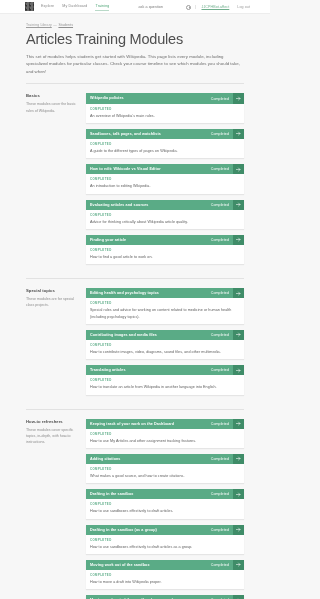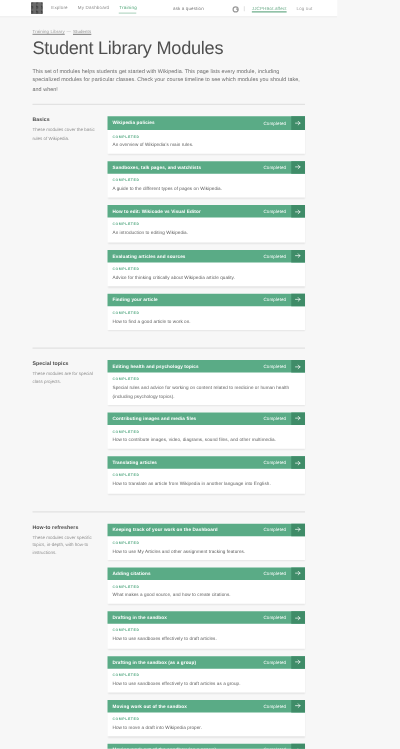--- a/index.html
+++ b/index.html
@@ -133,21 +133,21 @@
     <span class="user-link">JJCPHBot.affect</span>
     <span class="logout-link">Log out</span>
   </div>
 
   <div class="page-body">
 
     <div class="breadcrumb">
       <span class="crumb-link">Training Library</span><span class="crumb-sep">—</span><span class="crumb-current">Students</span>
     </div>
 
-    <h1 class="page-title">Student Library Modules</h1>
+    <h1 class="page-title">Articles Training Modules</h1>
     <p class="page-desc">This set of modules helps students get started with Wikipedia. This page lists every module, including specialized modules for particular classes. Check your course timeline to see which modules you should take, and when!</p>
 
     <div id="sections-root">
         <div class="divider"></div>
         <div class="section">
           <div class="section-aside">
             <div class="section-title">Basics</div>
             <div class="section-sub">These modules cover the basic rules of Wikipedia.</div>
           </div>
           <div class="section-modules">

